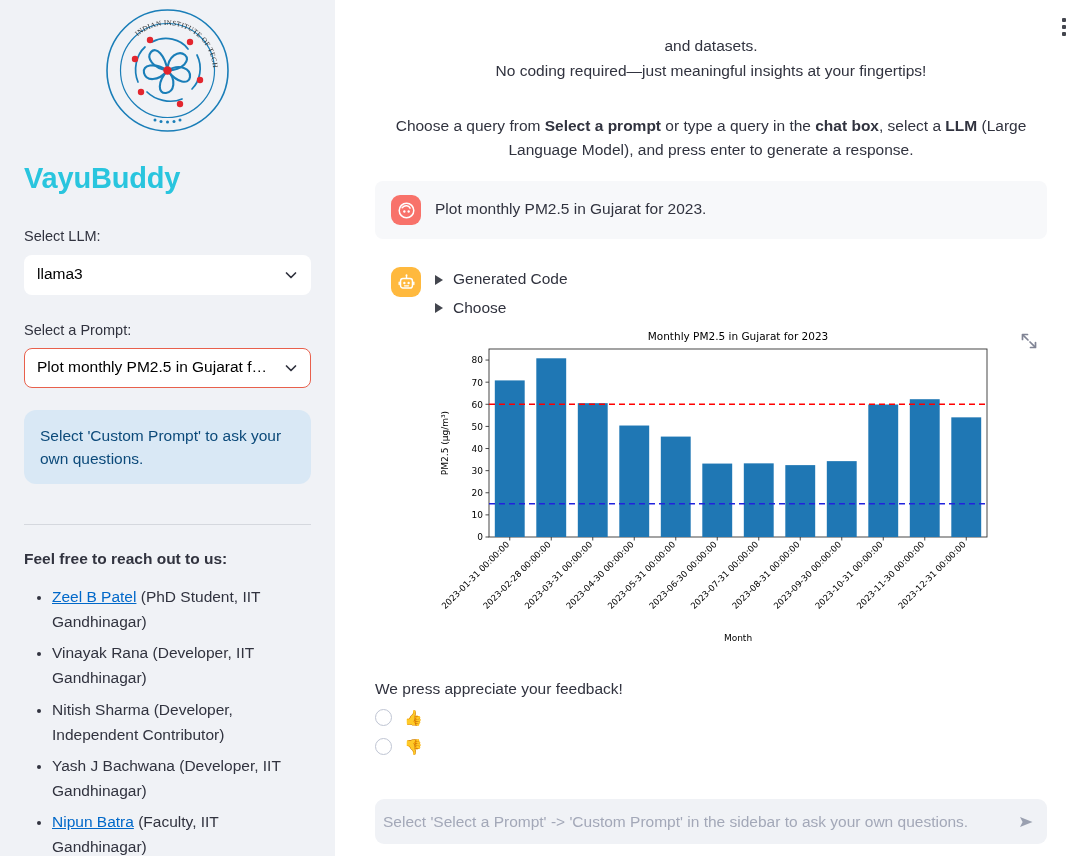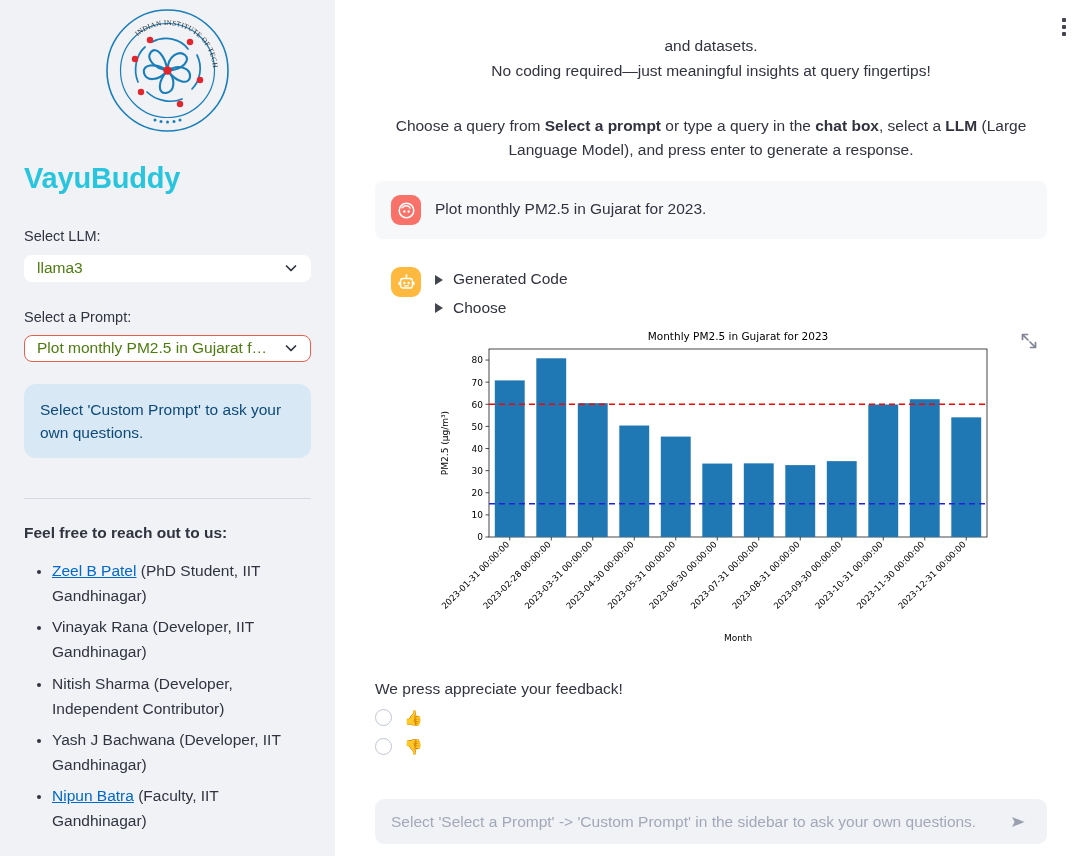--- a/index.html
+++ b/index.html
@@ -19,22 +19,22 @@
   }
   .logo-wrap { display:flex; justify-content:center; padding-top:8px; }
   .logo { width:125px; height:125px; position:relative; }
   .app-title {
     text-align:left; color:#29C5DE; font-size:29px; font-weight:bold;
     margin:22px 0 0 0; letter-spacing:-0.2px;
   }
   .field-label { font-size:14.5px; color:#31333F; margin:24px 0 6px 0; }
   .select-box {
     background:#ffffff; border:1px solid transparent; border-radius:8px;
-    height:27px; display:flex; align-items:center; padding:0 12px;
-    font-size:15.5px; color:#4d7c0f; cursor:pointer; position:relative;
+    height:40px; display:flex; align-items:center; padding:0 12px;
+    font-size:15.5px; color:#000000; cursor:pointer; position:relative;
   }
   .select-box.highlight { border:1px solid #E8604C; }
   .select-value { flex:1; white-space:nowrap; overflow:hidden; text-overflow:ellipsis; }
   .chev { width:14px; height:14px; flex:0 0 14px; margin-left:8px; }
   .chev svg { display:block; }
   .info-box {
     background:#D9E8F5; color:#0C4A7A; border-radius:12px;
     padding:14px 16px; margin-top:22px; font-size:15.5px; line-height:1.5;
   }
   .divider { height:1px; background:#D5D8DE; margin:40px 0 0 0; }
@@ -80,21 +80,21 @@
   .fs-icon { position:absolute; right:-8px; top:4px; width:20px; height:20px; cursor:pointer; }
 
   .feedback-title { font-size:15.5px; color:#31333F; margin-top:16px; }
   .radio-row { display:flex; align-items:center; gap:12px; height:26px; margin-top:3px; cursor:pointer; }
   .radio { width:17px;height:17px;border-radius:50%;border:1px solid #BFC5D3;background:#fff; flex:0 0 17px; }
   .radio-emoji { font-size:15px; line-height:1; }
 
   .chat-wrap { position:absolute; left:40px; right:40px; bottom:12px; }
   .chat-box {
     background:#F0F2F6; border-radius:9px; height:45px;
-    display:flex; align-items:center; padding:0 16px; overflow:hidden; position:relative;
+    display:flex; align-items:center; padding:0 8px; overflow:hidden; position:relative;
   }
   .chat-ph {
     flex:1; color:#A3A8B8; font-size:15.5px; line-height:1.45;
     max-height:30px; overflow:hidden; padding-top:2px;
   }
   .send-btn { width:26px;height:26px;flex:0 0 26px; display:flex;align-items:center;justify-content:center; cursor:pointer; }
 
   svg { display:block; }
 </style>
 </head>
@@ -184,21 +184,21 @@
   <main class="main">
 
     <div class="menu-dots">
       <i></i>
         <i></i>
         <i></i>
     </div>
 
     <div class="intro">
       <p>and datasets.</p>
-      <p>No coding required—just meaningful insights at query fingertips!</p>
+      <p>No coding required—just meaningful insights at your fingertips!</p>
       <p class="para2">
         <span>Choose a query from </span><b>Select a prompt</b><span> or type a query in the </span><b>chat box</b><span>, select a </span><b>LLM</b><span> (Large Language Model), and press enter to generate a response.</span>
       </p>
     </div>
 
     <div class="msg user">
       <div class="avatar user">
         <svg width="19" height="19" viewBox="0 0 24 24">
           <circle cx="12" cy="12" r="9.2" fill="none" stroke="#ffffff" stroke-width="1.9"></circle>
           <path d="M6.5 8.5 C 10 4.5, 15 6, 16.5 9" fill="none" stroke="#ffffff" stroke-width="1.9" stroke-linecap="round"></path>

